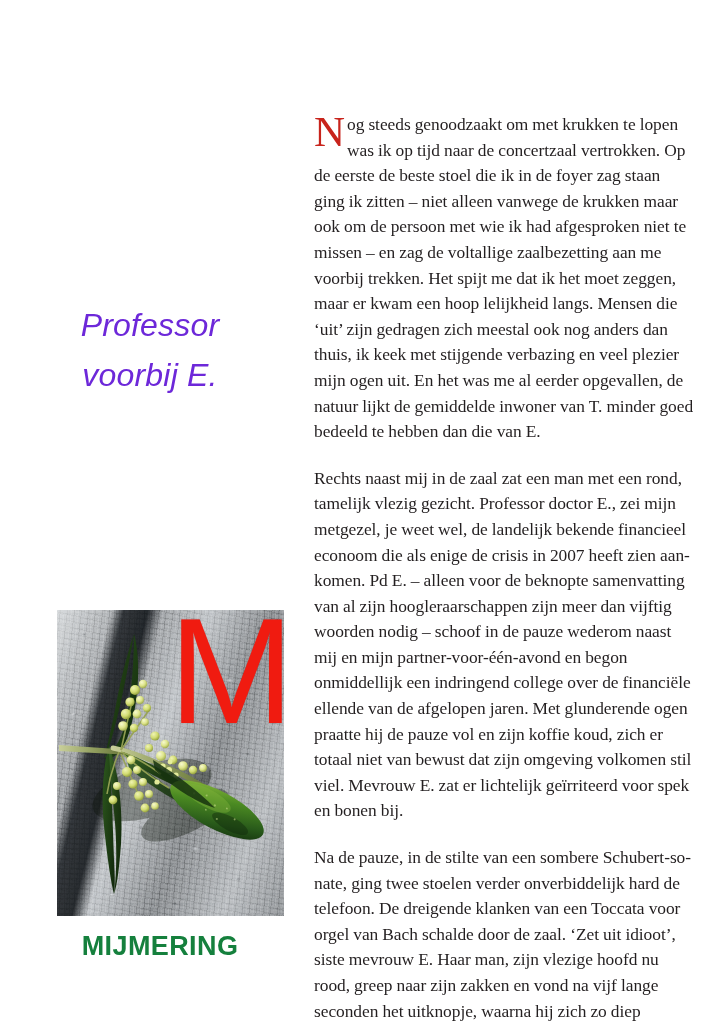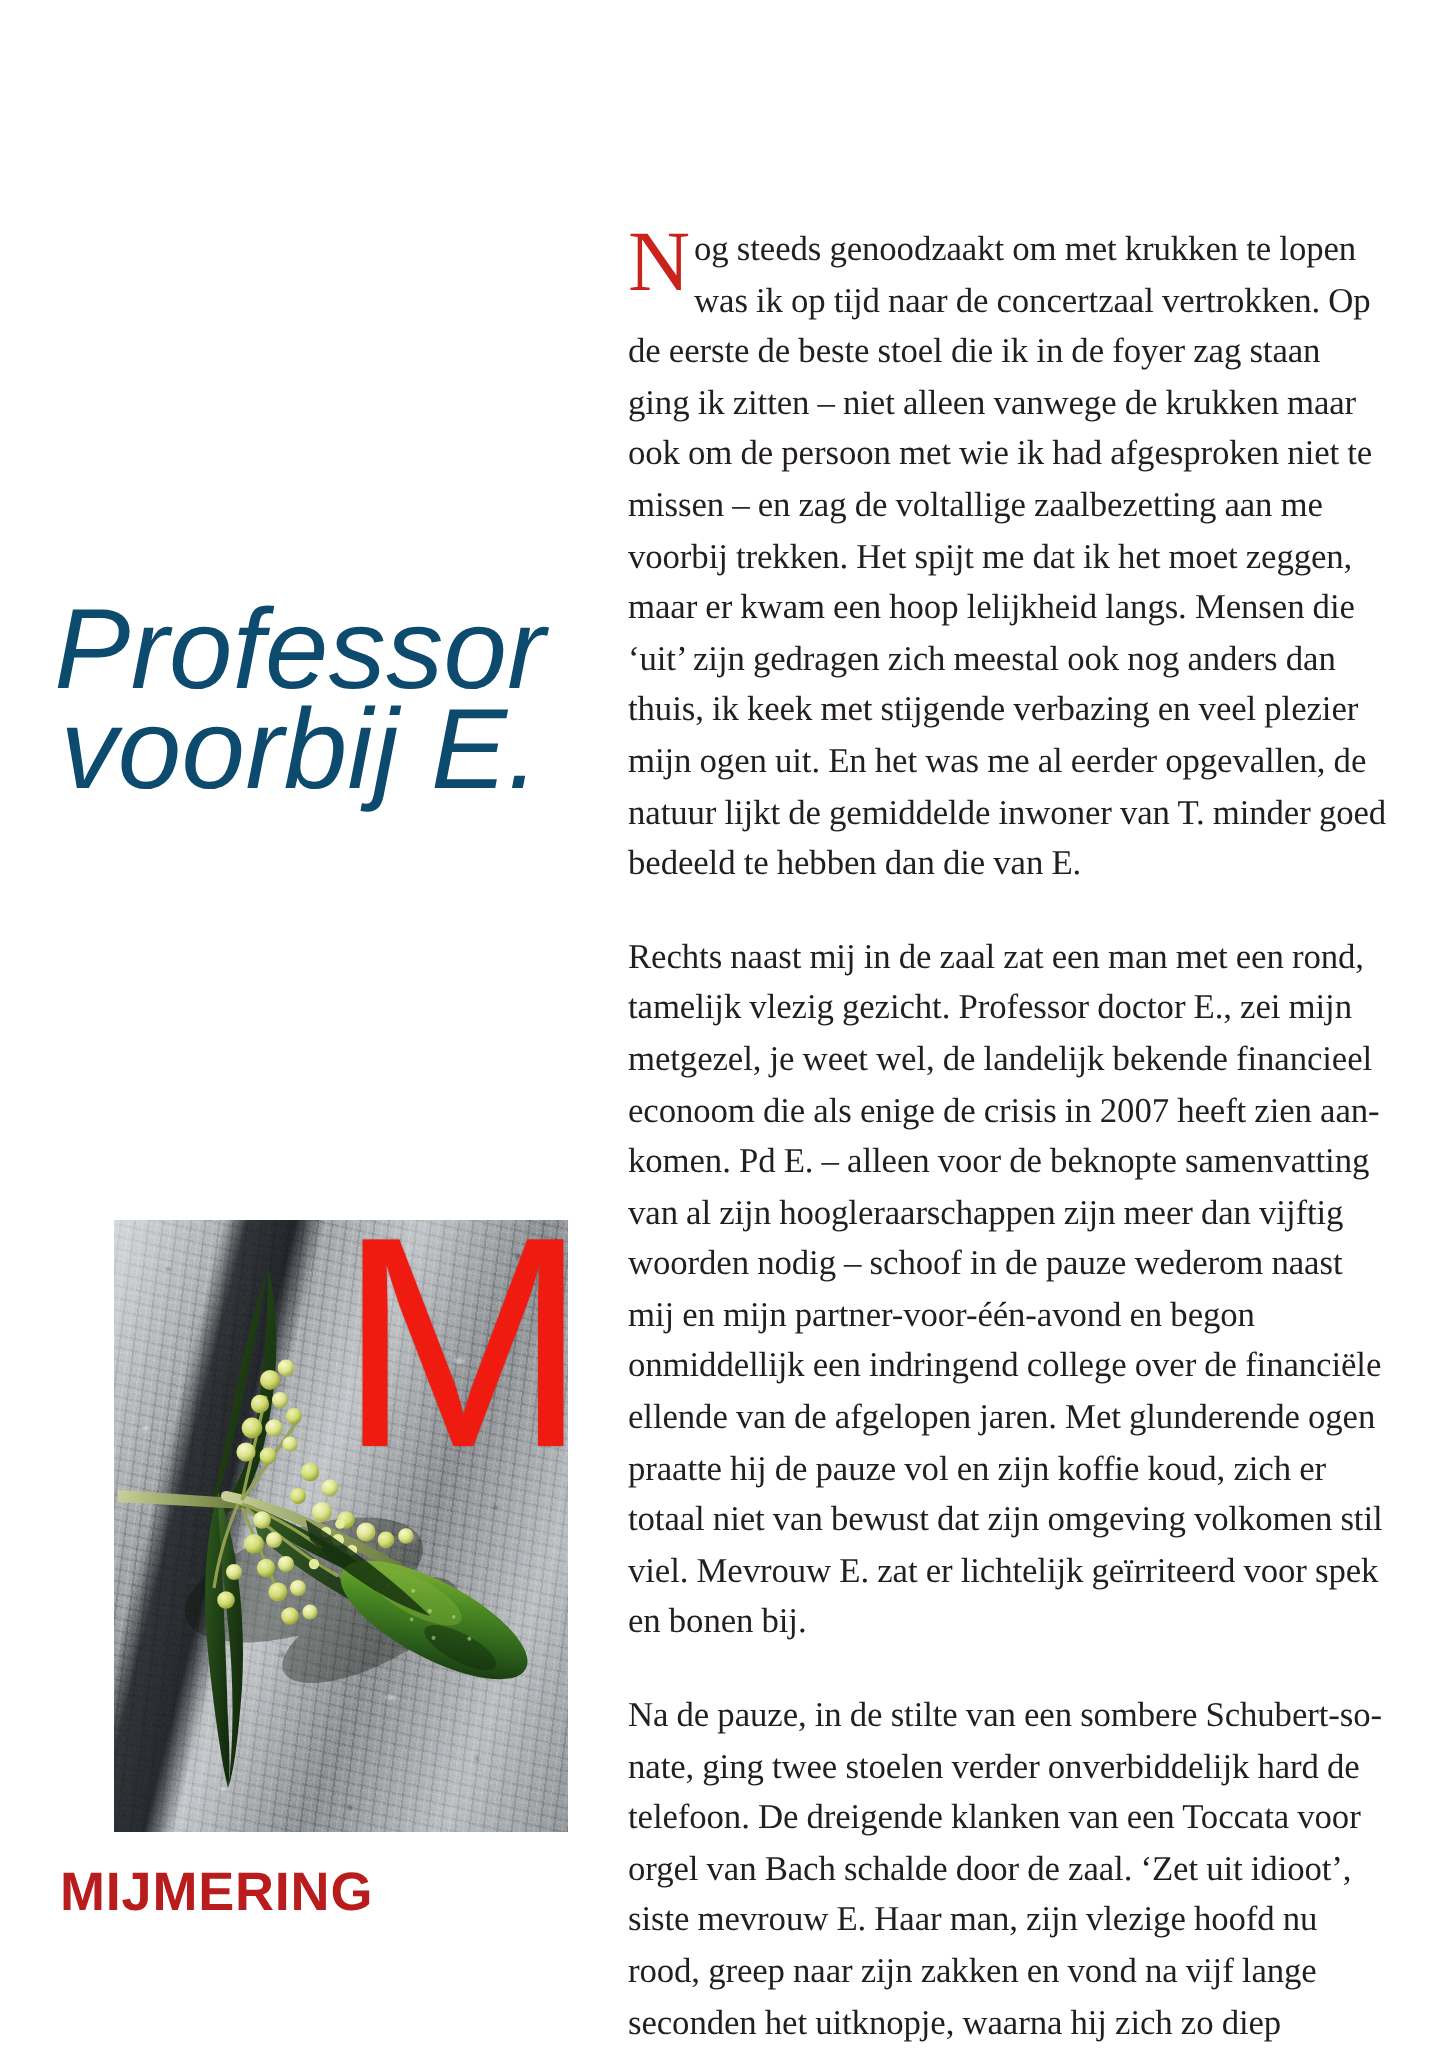--- a/index.html
+++ b/index.html
@@ -31,25 +31,25 @@
     width: 300px;
     height: 1024px;
   }
 
   .article-title {
     position: absolute;
     left: 6px;
     top: 300px;
     width: 288px;
     text-align: center;
-    color: #0c4a6e;
+    color: #6d28d9;
     font-family: "Liberation Sans", "DejaVu Sans", sans-serif;
     font-style: italic;
     font-weight: 400;
-    font-size: 57px;
+    font-size: 32px;
     line-height: 50px;
     letter-spacing: 0.2px;
   }
   .article-title .tline { display: block; white-space: nowrap; }
 
   
   .photo-frame {
     position: absolute;
     left: 57px;
     top: 610px;
@@ -130,22 +130,22 @@
     line-height: 150px;
     letter-spacing: -2px;
     text-shadow: 0 0 1px rgba(160,0,0,.45);
   }
 
   .photo-caption {
     position: absolute;
     left: 30px;
     top: 930px;
     width: 260px;
-    text-align: left;
-    color: #b91c1c;
+    text-align: center;
+    color: #15803d;
     font-family: "Liberation Sans", "DejaVu Sans", sans-serif;
     font-weight: bold;
     font-size: 27px;
     line-height: 32px;
     letter-spacing: 0.4px;
   }
 
   
   .text-col {
     position: absolute;

